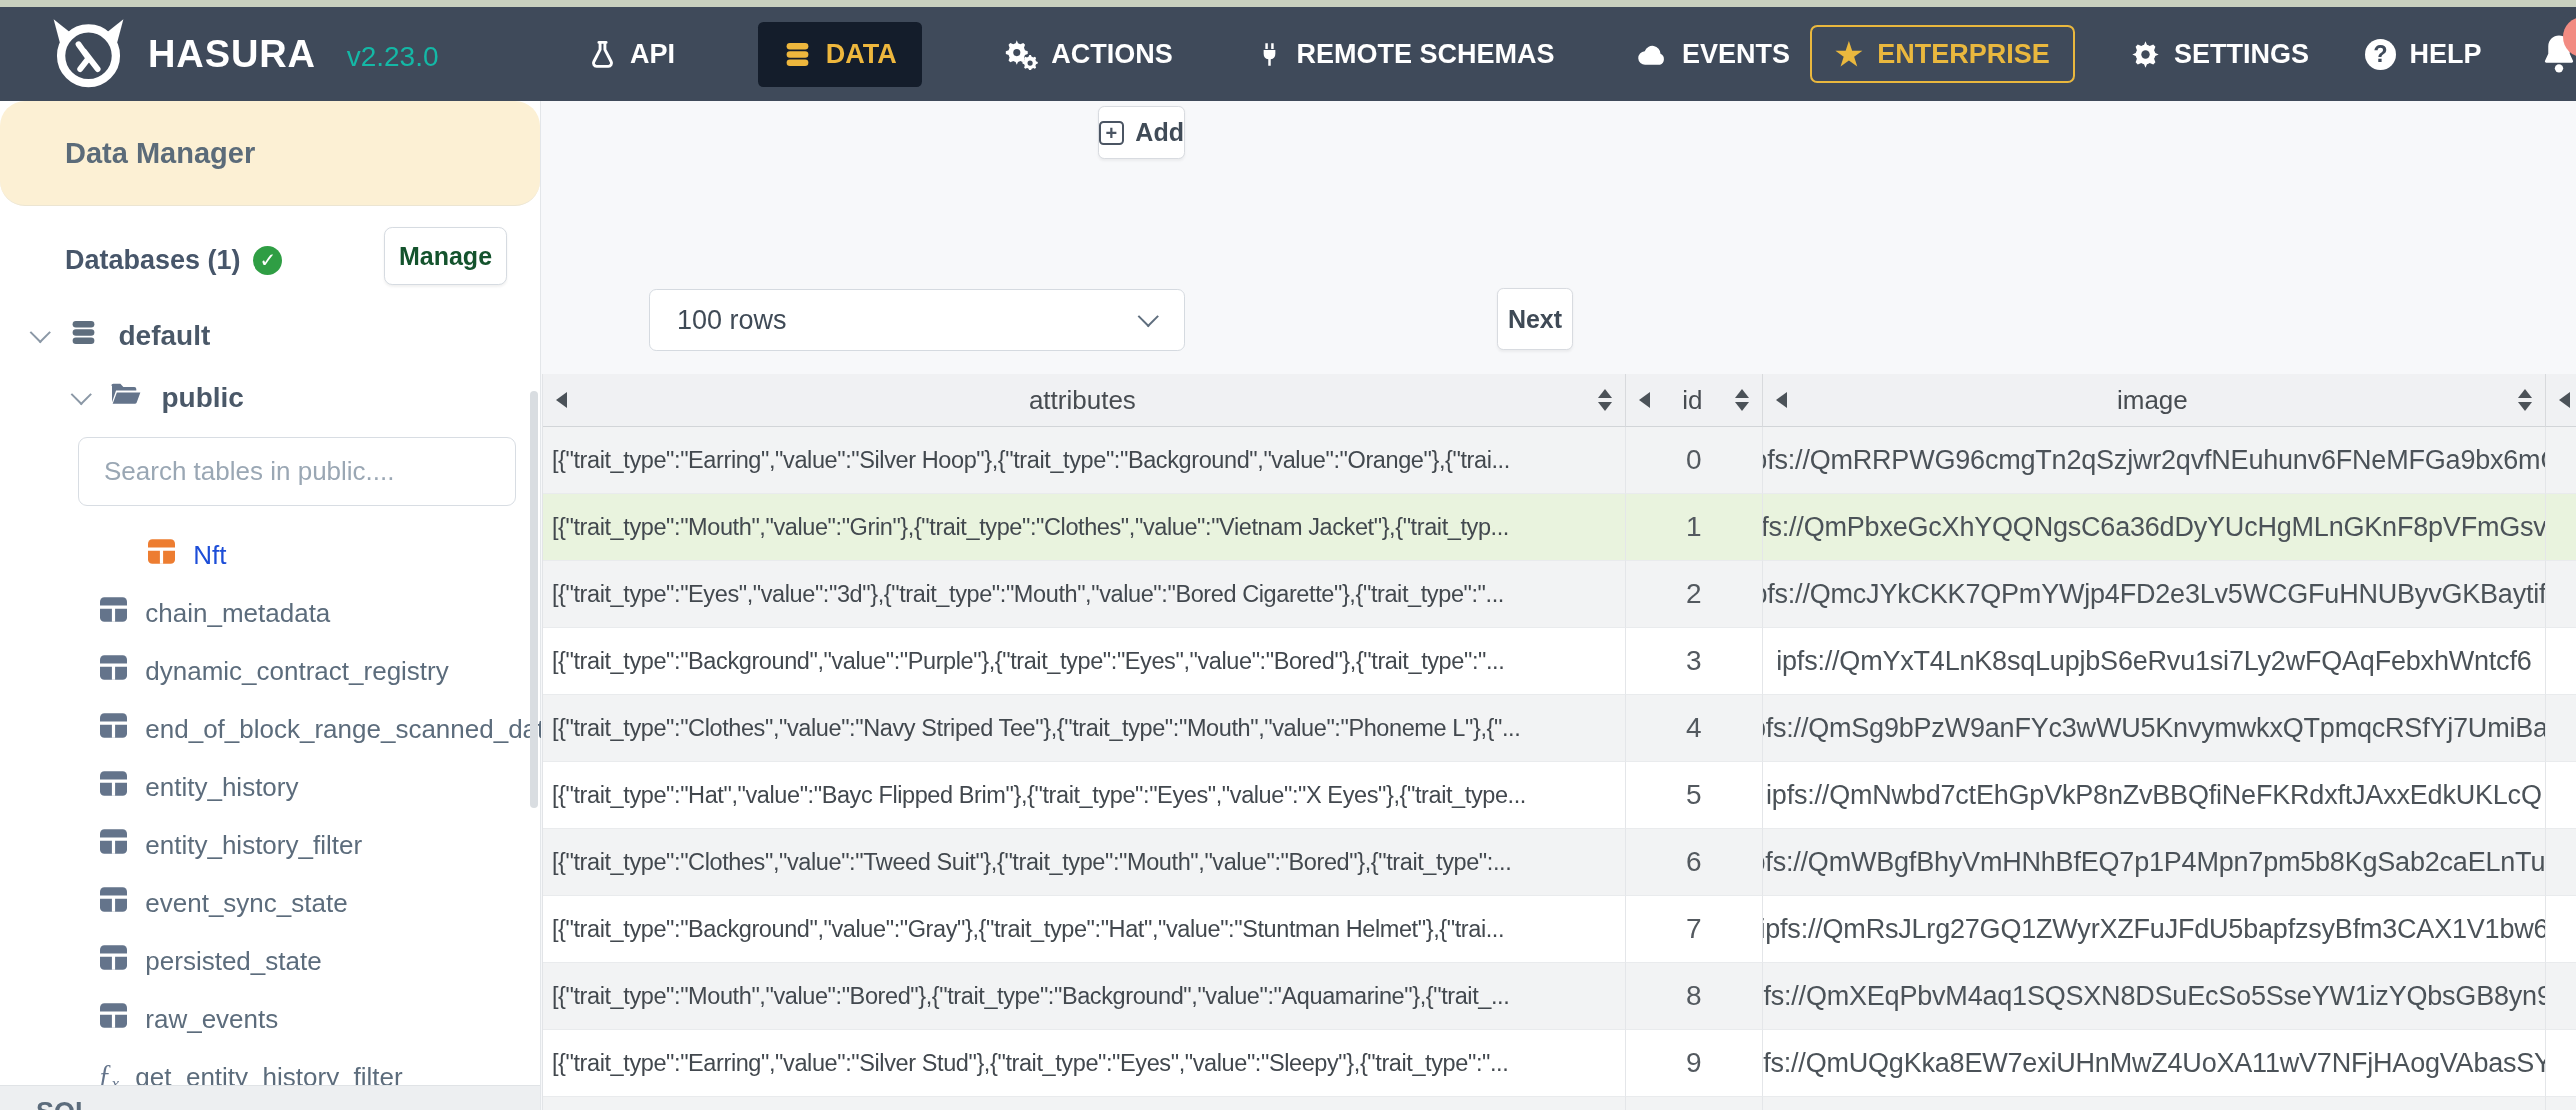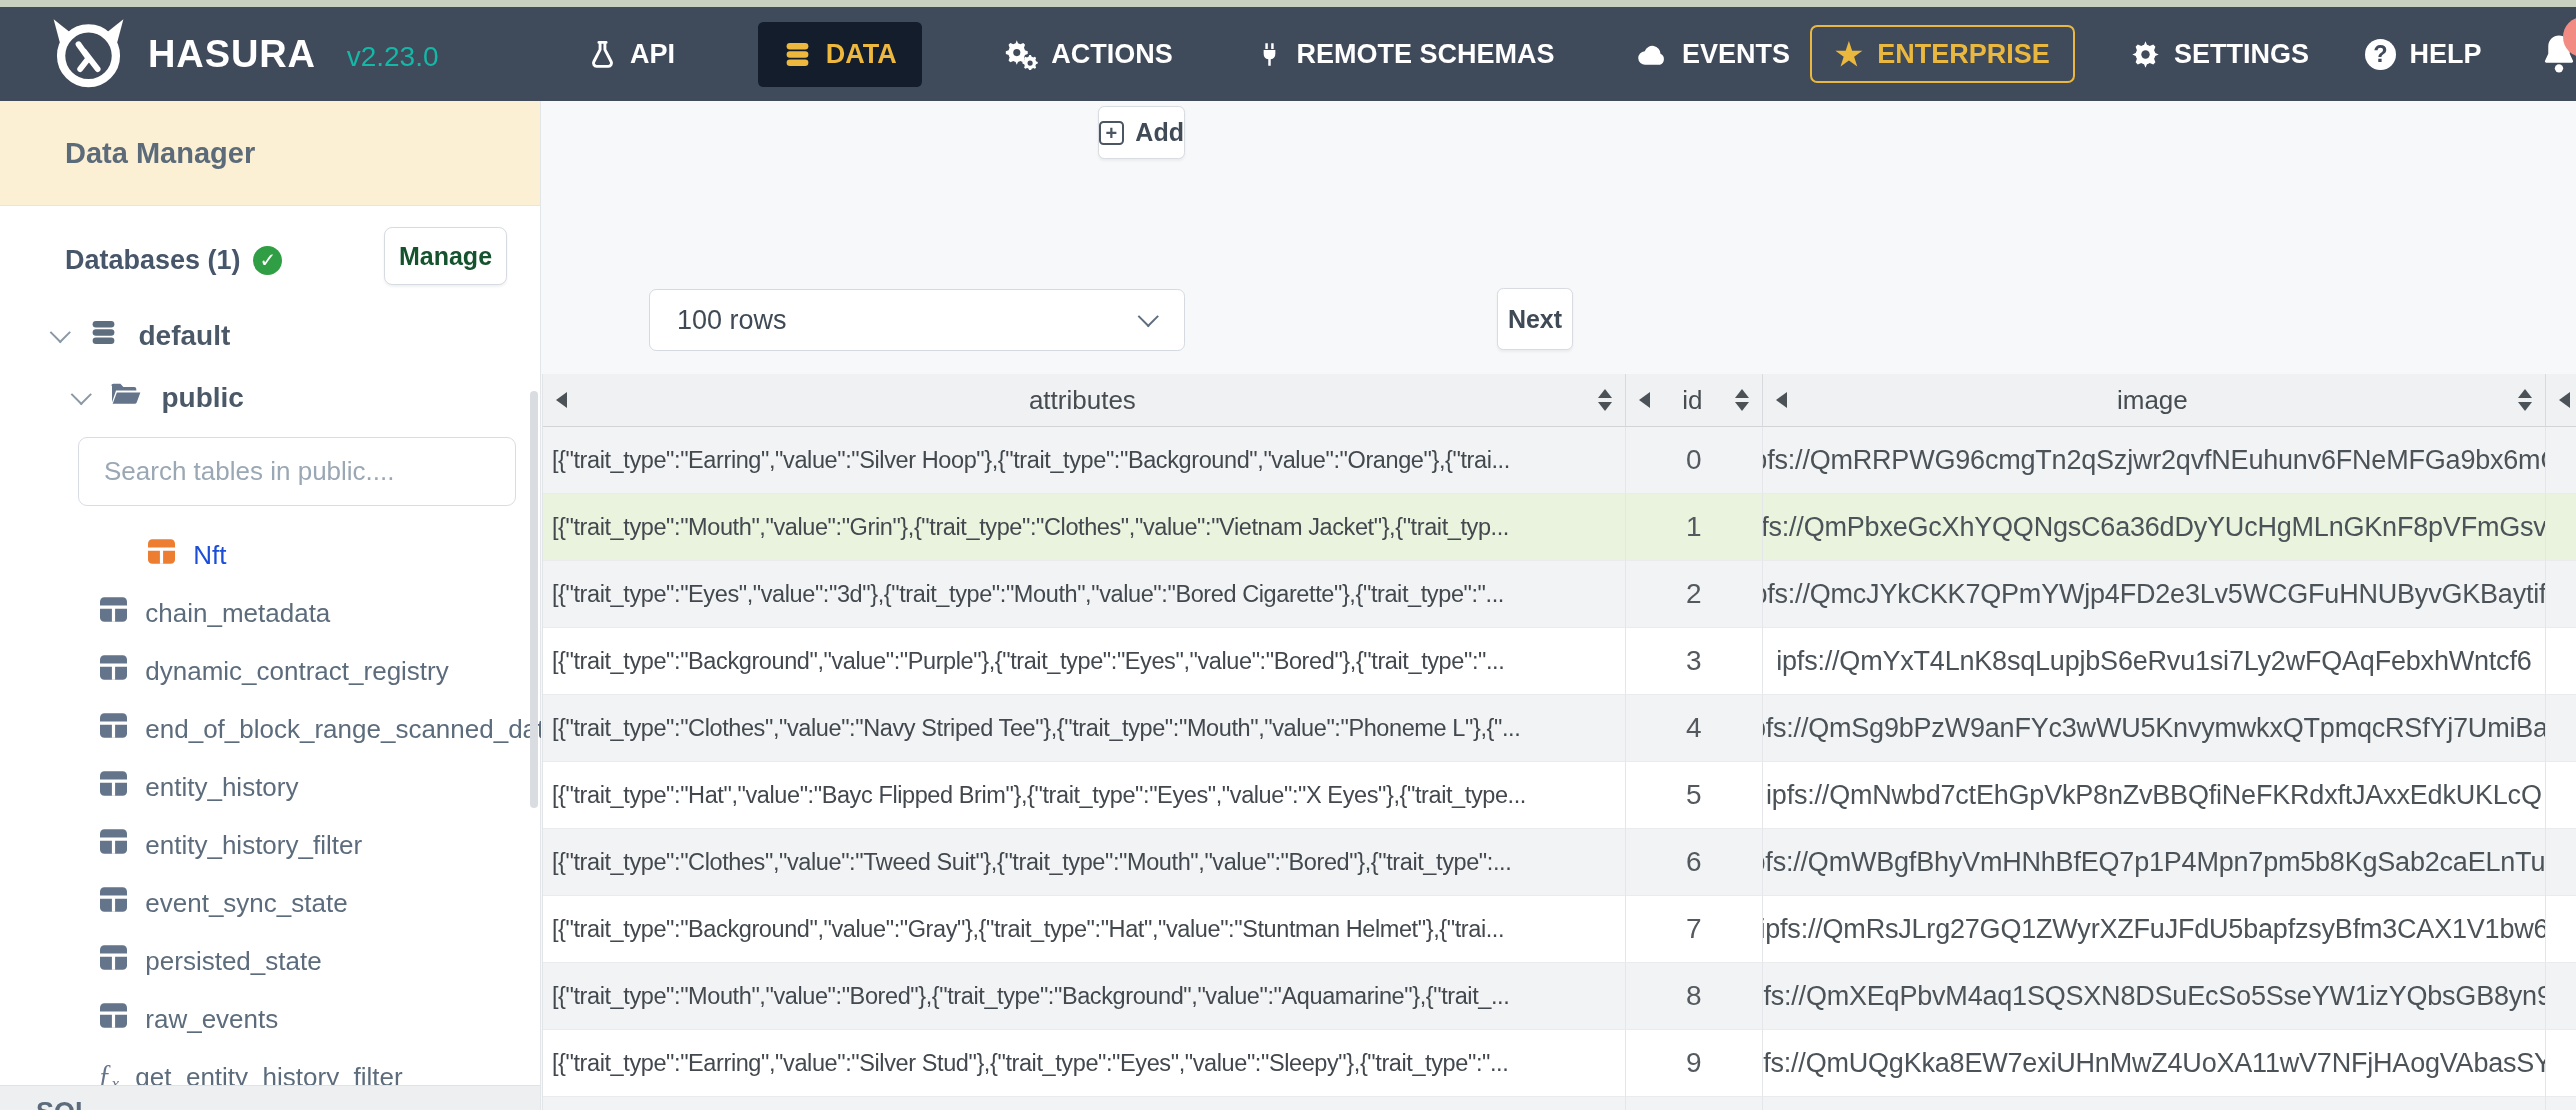--- a/index.html
+++ b/index.html
@@ -28,32 +28,32 @@
                  font-size:23.5px; font-weight:bold; display:flex; align-items:center; justify-content:center; }
   .bell-wrap { position:relative; width:42px; height:45px; margin-right:-7.2px; }
   .badge { position:absolute; top:-14.5px; right:-23.5px; width:40px; height:40px; border-radius:50%;
            background:#f28b82; color:#fff; font-size:22.6px; font-weight:bold;
            display:flex; align-items:center; justify-content:center; }
 
   
   .sidebar { position:absolute; left:0; top:101px; width:541px; height:1009px; background:#fff;
              border-right:1.8px solid #e3e6e9; }
   .dm-header { height:105px; background:#fcf0d4; border-bottom:1.8px solid #ece5d2;
-               display:flex; align-items:center; padding-left:65px; }
+               display:flex; align-items:center; padding-left:65px;border-radius:25px; }
   .dm-title { font-size:29px; font-weight:bold; color:#5b6b79; }
   .db-row { position:relative; margin-top:25px; padding-left:65px; display:flex; align-items:center; height:58px; }
   .db-label { font-size:27px; font-weight:bold; color:#47566a; }
   .check-icon { width:29px; height:29px; border-radius:50%; background:#2f9e44; color:#fff; font-size:20px;
                 display:flex; align-items:center; justify-content:center; margin-left:12.7px; }
   .manage-btn { position:absolute; right:33px; top:-3.6px; width:123px; height:58px; background:#fff;
                 border:1.8px solid #d6dbe1; border-radius:8.2px; box-shadow:0 1.8px 2.7px rgba(0,0,0,.06);
                 font-size:25px; font-weight:bold; color:#14532d; cursor:pointer; }
   .tree-row { display:flex; align-items:center; gap:20px; font-size:28px; font-weight:bold; color:#4a5868;
               margin-top:29px; cursor:pointer; }
-  .tree-row.lvl1 { padding-left:53px; }
+  .tree-row.lvl1 { padding-left:33px; }
   .tree-row.lvl2 { padding-left:74px; margin-top:27px; }
   .chev-down { width:14.5px; height:14.5px; border-right:2.7px solid #8b98a6; border-bottom:2.7px solid #8b98a6;
                transform:rotate(45deg); margin-top:-7.2px; }
   .search-wrap { margin:22px 0 0 78px; }
   .search-input { width:438px; height:69px; border:1.8px solid #d8dde3; border-radius:9px; padding:0 25px;
                   font-size:26px; color:#47566a; background:#fff; outline:none;
                   font-family:"Liberation Sans", sans-serif; }
   .search-input::placeholder { color:#9aa7b4; }
   .table-list { margin-top:20px; }
   .table-item { height:58px; display:flex; align-items:center; gap:16.3px; padding-left:98px;

